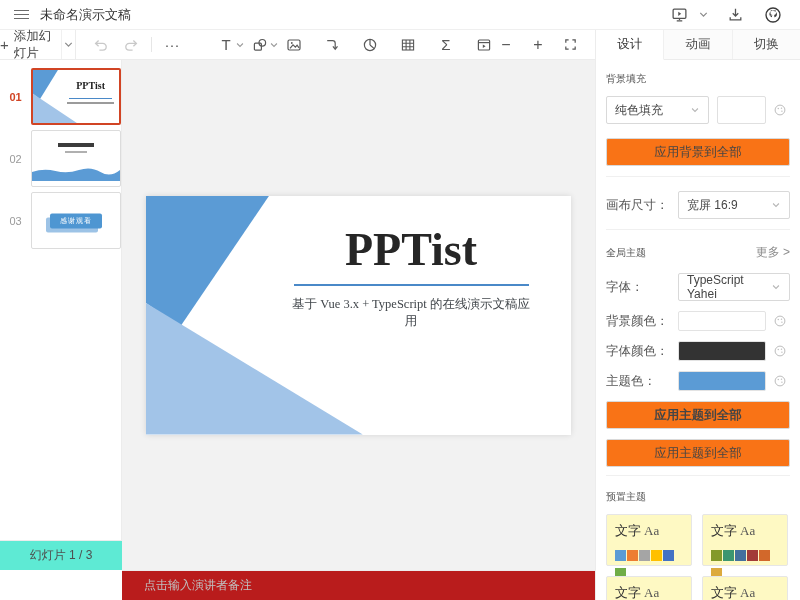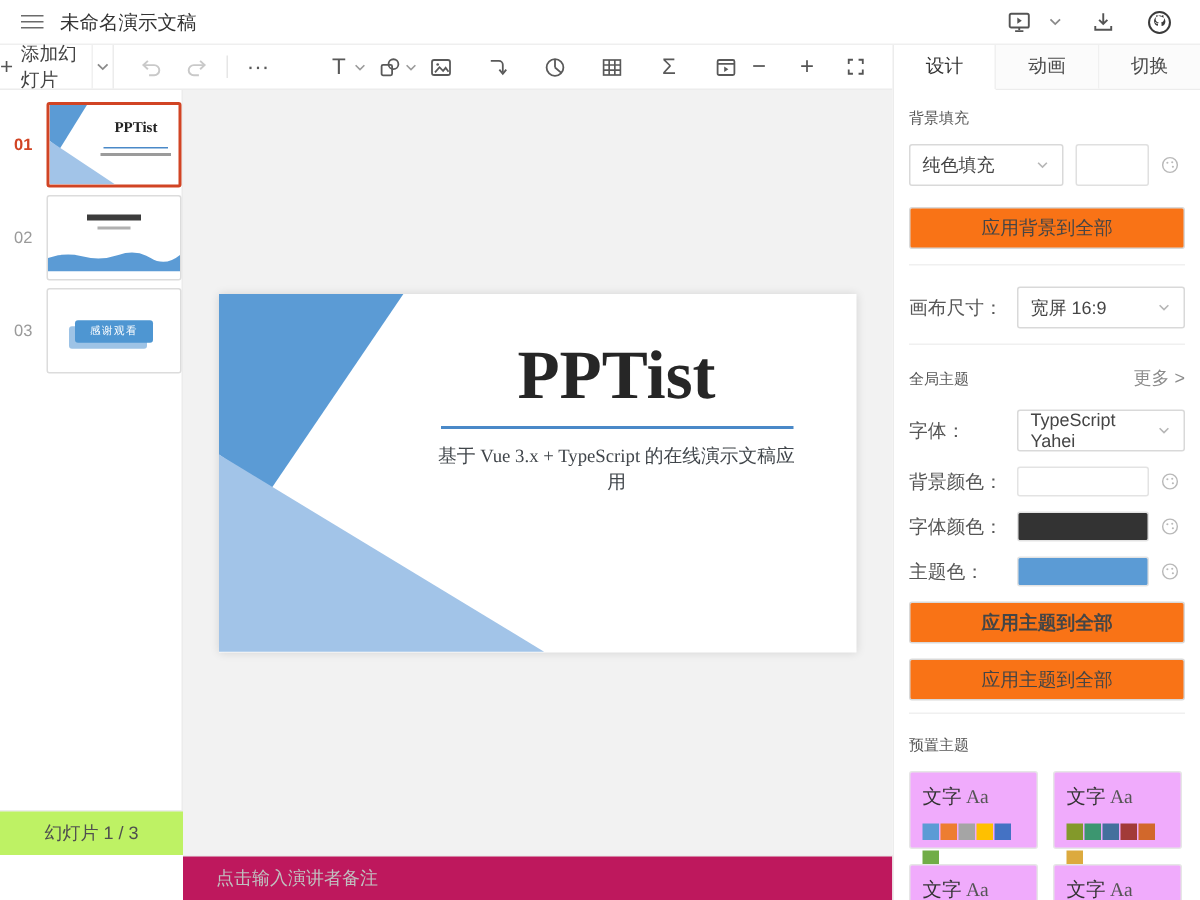--- a/index.html
+++ b/index.html
@@ -51,38 +51,38 @@
                   font-family:"Liberation Serif","DejaVu Serif",serif; font-weight:bold; font-size:10px; color:#222; }
   .thumb1-line { position:absolute; left:42%; top:52%; width:50%; height:1px; background:#4a89c8; }
   .thumb1-sub { position:absolute; left:40%; top:60%; width:54%; height:2px; background:#9b9b9b; }
   .t2-bar1 { position:absolute; left:30%; top:22%; width:40%; height:4px; background:#3c3c3c; }
   .t2-bar2 { position:absolute; left:37%; top:37%; width:26%; height:2px; background:#b0b0b0; }
   .t2-wave { position:absolute; left:0; bottom:5px; width:100%; height:15px; }
   .t3-btnwrap { position:absolute; left:50%; top:50%; transform:translate(-50%,-50%); }
   .t3-shadow { position:absolute; left:-4px; top:4px; width:52px; height:15px; background:#9dc3e6; border-radius:2px; }
   .t3-btn { position:relative; width:52px; height:15px; background:#4e96d2; border-radius:2px; color:#fff;
             font-size:7px; display:flex; align-items:center; justify-content:center; letter-spacing:1px; }
-  .panel-footer { position:absolute; left:0; bottom:0; width:122px; height:30px; background:#bef264;
+  .panel-footer { position:absolute; left:0; bottom:0; width:122px; height:30px; background:#5eead4;
                   border-top:1px solid #ececec; display:flex; align-items:center; justify-content:center;
                   font-size:12px; color:#4f4f4f; }
 
   
   .canvas-area { position:absolute; left:122px; top:60px; width:473px; height:510px; background:#f2f2f2;
                  display:flex; align-items:center; justify-content:center; }
   .slide { position:relative; width:425px; height:239px; background:#fff; box-shadow:0 0 6px rgba(0,0,0,.12); }
   .slide .tri-dark { clip-path:polygon(0 0,29% 0,8% 55%,0 45%); }
   .slide .tri-light { clip-path:polygon(0 45%,51% 100%,0 100%); }
   .slide-text { position:absolute; left:140px; top:28px; width:250px; text-align:center; }
   .slide-title { font-family:"Liberation Serif","DejaVu Serif",serif; font-weight:bold; font-size:46px;
                  color:#262626; line-height:1.15; cursor:text; }
   .slide-rule { width:235px; height:2px; background:#4a89c8; margin:8px auto 10px auto; }
   .slide-sub { font-family:"Liberation Serif","DejaVu Serif",serif; font-size:12.5px; color:#41464b; cursor:text; }
 
   
-  .notes-bar { position:absolute; left:122px; top:570px; width:473px; height:30px; background:#be185d;
+  .notes-bar { position:absolute; left:122px; top:570px; width:473px; height:30px; background:#b91c1c;
                border-top:1px solid #ececec; display:flex; align-items:center; padding-left:22px;
                font-size:12px; color:#c0c0c0; cursor:text; }
 
   
   .right-panel { position:absolute; left:595px; top:30px; width:205px; height:570px; background:#fff;
                  border-left:1px solid #ececec; overflow:hidden; }
   .tabs { display:flex; height:30px; border-bottom:1px solid #ececec; }
   .tab { flex:1; display:flex; align-items:center; justify-content:center; font-size:12.5px; color:#4b4b4b;
          background:#fbfbfb; border-right:1px solid #f0f0f0; cursor:pointer; }
   .tab:last-child { border-right:none; }
@@ -102,21 +102,21 @@
          font-size:12.5px; color:#454545; display:flex; align-items:center; justify-content:center;
          cursor:pointer; margin-bottom:10px; font-family:inherit; }
   .divider { height:1px; background:#f0f0f0; margin:8px 0 14px 0; }
   .inline-row { display:flex; align-items:center; margin-bottom:10px; }
   .inline-row .lab { font-size:12.5px; color:#565656; width:72px; flex-shrink:0; }
   .inline-row .select { flex:1; }
   .swatch { flex:1; height:20px; border:1px solid #e3e3e3; border-radius:2px; cursor:pointer; }
   .theme-head { display:flex; align-items:center; justify-content:space-between; margin-bottom:12px; }
   .theme-head .more { font-size:12px; color:#8c8c8c; cursor:pointer; }
   .preset-grid { display:flex; flex-wrap:wrap; gap:10px; }
-  .preset-card { width:86px; height:52px; border:1px solid #e6e6e6; border-radius:2px; background:#f0abfc;
+  .preset-card { width:86px; height:52px; border:1px solid #e6e6e6; border-radius:2px; background:#fef9c3;
                  padding:7px 8px 6px 8px; cursor:pointer; }
   .preset-text { font-size:13px; color:#333; margin-bottom:6px; }
   .preset-text .aa { font-family:"Liberation Serif","DejaVu Serif",serif; color:#555; margin-left:3px; }
   .sw { display:inline-block; width:11px; height:11px; margin-right:1px; vertical-align:middle; }
   svg { display:block; }
 </style>
 </head>
 <body>
 
 <div id="app">

